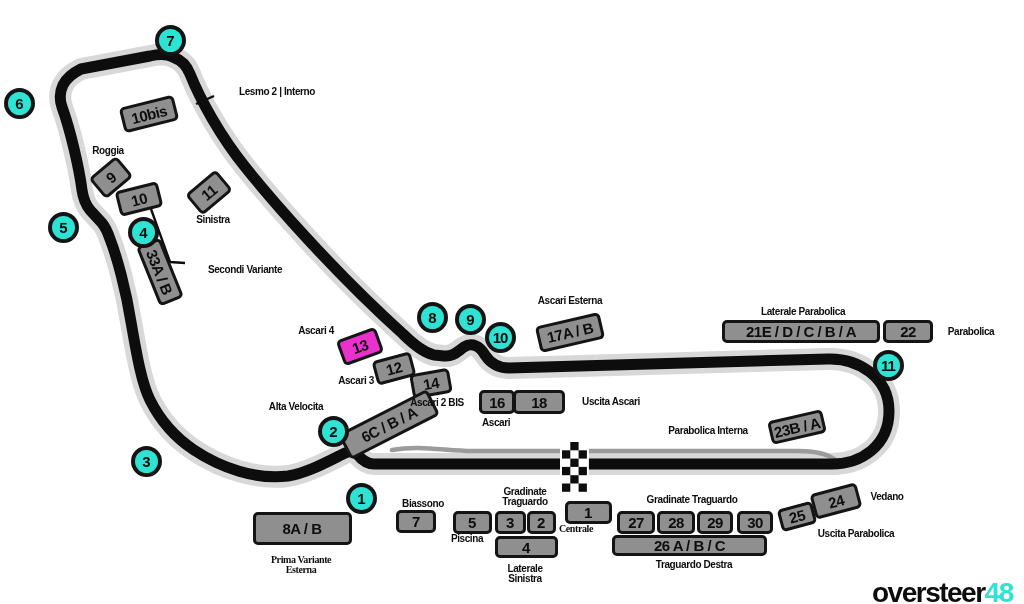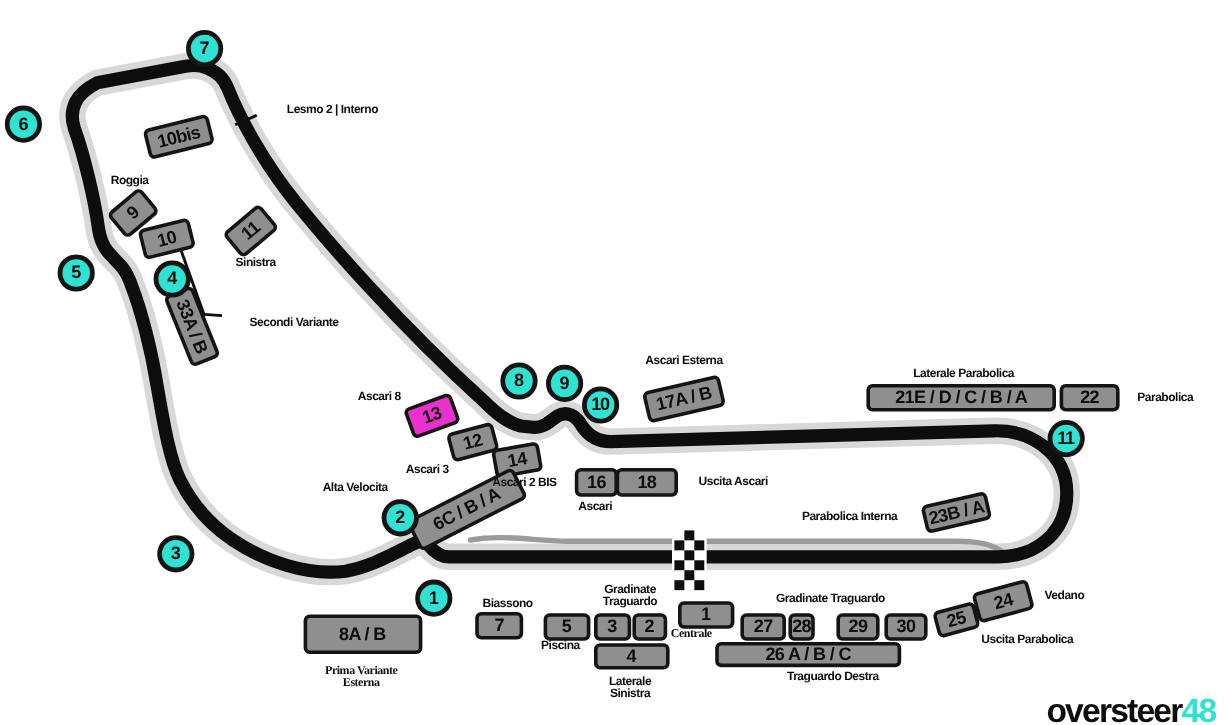--- a/index.html
+++ b/index.html
@@ -84,24 +84,24 @@
       <div class="stand" style="left: 883px; top: 319.5px; width: 50px; height: 23px; transform: rotate(0deg);">22</div>
       <div class="stand" style="left: 769px; top: 415px; width: 56px; height: 24px; transform: rotate(-13deg);">23B / A</div>
       <div class="stand" style="left: 252.5px; top: 511.5px; width: 99px; height: 33px; transform: rotate(0deg);">8A / B</div>
       <div class="stand" style="left: 396px; top: 509.5px; width: 40px; height: 23px; transform: rotate(0deg);">7</div>
       <div class="stand" style="left: 452.5px; top: 510.5px; width: 39px; height: 23px; transform: rotate(0deg);">5</div>
       <div class="stand" style="left: 494.5px; top: 510.5px; width: 31px; height: 23px; transform: rotate(0deg);">3</div>
       <div class="stand" style="left: 526.5px; top: 510.5px; width: 29px; height: 23px; transform: rotate(0deg);">2</div>
       <div class="stand" style="left: 564.5px; top: 500.5px; width: 47px; height: 23px; transform: rotate(0deg);">1</div>
       <div class="stand" style="left: 494.5px; top: 536px; width: 63px; height: 22px; transform: rotate(0deg);">4</div>
       <div class="stand" style="left: 617px; top: 510.5px; width: 38px; height: 23px; transform: rotate(0deg);">27</div>
-      <div class="stand" style="left: 657px; top: 510.5px; width: 22px; height: 23px; transform: rotate(0deg);">28</div>
+      <div class="stand" style="left: 657px; top: 510.5px; width: 38px; height: 23px; transform: rotate(0deg);">28</div>
       <div class="stand" style="left: 697px; top: 510.5px; width: 36px; height: 23px; transform: rotate(0deg);">29</div>
       <div class="stand" style="left: 737px; top: 510.5px; width: 36px; height: 23px; transform: rotate(0deg);">30</div>
-      <div class="stand" style="left: 596px; top: 534.5px; width: 155px; height: 21px; transform: rotate(0deg);">26 A / B / C</div>
+      <div class="stand" style="left: 612px; top: 534.5px; width: 155px; height: 21px; transform: rotate(0deg);">26 A / B / C</div>
       <div class="stand" style="left: 779px; top: 504.5px; width: 36px; height: 23px; transform: rotate(-15deg);">25</div>
       <div class="stand" style="left: 812px; top: 488px; width: 48px; height: 26px; transform: rotate(-15deg);">24</div>
     </div>
   <div id="markers">
       <div class="marker" style="left: 345.5px; top: 482.5px;">1</div>
       <div class="marker" style="left: 317.5px; top: 415.5px;">2</div>
       <div class="marker" style="left: 130.5px; top: 445.5px;">3</div>
       <div class="marker" style="left: 127.5px; top: 216.5px;">4</div>
       <div class="marker" style="left: 47.5px; top: 211.5px;">5</div>
       <div class="marker" style="left: 3.5px; top: 87.5px;">6</div>
@@ -110,22 +110,22 @@
       <div class="marker" style="left: 454.5px; top: 303.5px;">9</div>
       <div class="marker" style="left: 484.5px; top: 321.5px;">10</div>
       <div class="marker" style="left: 872.5px; top: 349.5px;">11</div>
     </div>
   <div id="labels">
       <div class="maplabel" style="left: 277px; top: 92px;">Lesmo 2 | Interno</div>
       <div class="maplabel" style="left: 108px; top: 151px;">Roggia</div>
       <div class="maplabel" style="left: 213px; top: 220px;">Sinistra</div>
       <div class="maplabel" style="left: 245px; top: 270px;">Secondi Variante</div>
       <div class="maplabel" style="left: 570px; top: 301px;">Ascari Esterna</div>
-      <div class="maplabel" style="left: 316px; top: 331px;">Ascari 8</div>
-      <div class="maplabel" style="left: 356px; top: 381px; margin-top: 11px;">Ascari 3</div>
+      <div class="maplabel" style="left: 316px; top: 331px;">Ascari 4</div>
+      <div class="maplabel" style="left: 356px; top: 381px;">Ascari 3</div>
       <div class="maplabel" style="left: 437px; top: 403px;">Ascari 2 BIS</div>
       <div class="maplabel" style="left: 496px; top: 423px;">Ascari</div>
       <div class="maplabel" style="left: 611px; top: 402px;">Uscita Ascari</div>
       <div class="maplabel" style="left: 296px; top: 407px;">Alta Velocita</div>
       <div class="maplabel" style="left: 803px; top: 312px;">Laterale Parabolica</div>
       <div class="maplabel" style="left: 971px; top: 332px;">Parabolica</div>
       <div class="maplabel" style="left: 708px; top: 431px;">Parabolica Interna</div>
       <div class="maplabel" style="left: 417px; top: 504px; padding-left: 12px;">Biassono</div>
       <div class="maplabel" style="left: 525px; top: 497px;">Gradinate
 Traguardo</div>

